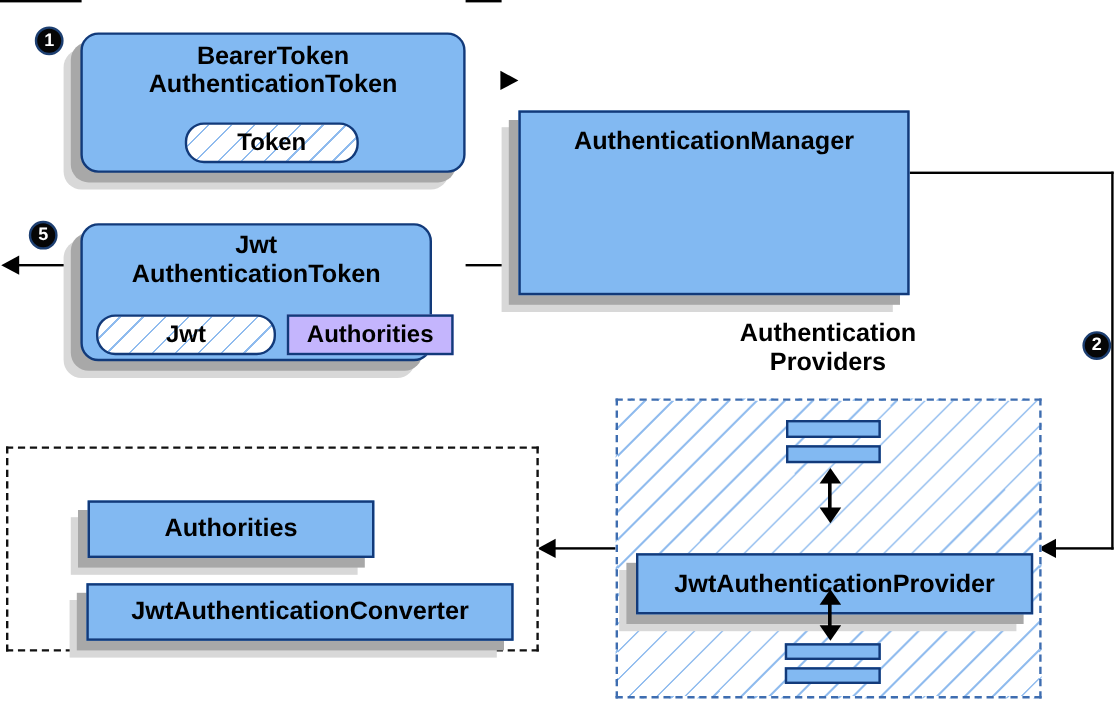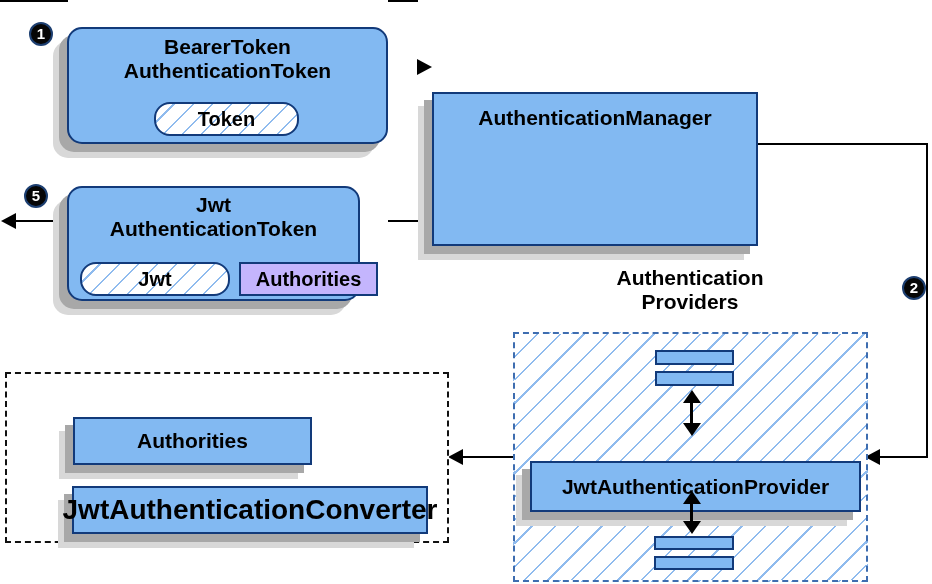--- a/index.html
+++ b/index.html
@@ -122,15 +122,15 @@
     </div>
 
     <div class="bar" style="left:139px;top:202px;width:80px;height:14px"></div>
     <div class="bar" style="left:139px;top:222px;width:80px;height:14px"></div>
   </div>
 
   <div class="group-black" style="left:5px;top:372px;width:444px;height:171px"></div>
 
   <div class="node shadowed center-lbl" style="left:73px;top:393px;width:239px;height:48px;font-size:21px">Authorities</div>
 
-  <div class="node shadowed center-lbl" style="left:72px;top:462px;width:356px;height:48px;font-size:28px">JwtAuthenticationConverter</div>
+  <div class="node shadowed center-lbl" style="left:72px;top:462px;width:356px;height:48px;font-size:21px">JwtAuthenticationConverter</div>
 
 </div>
 
 </body></html>

